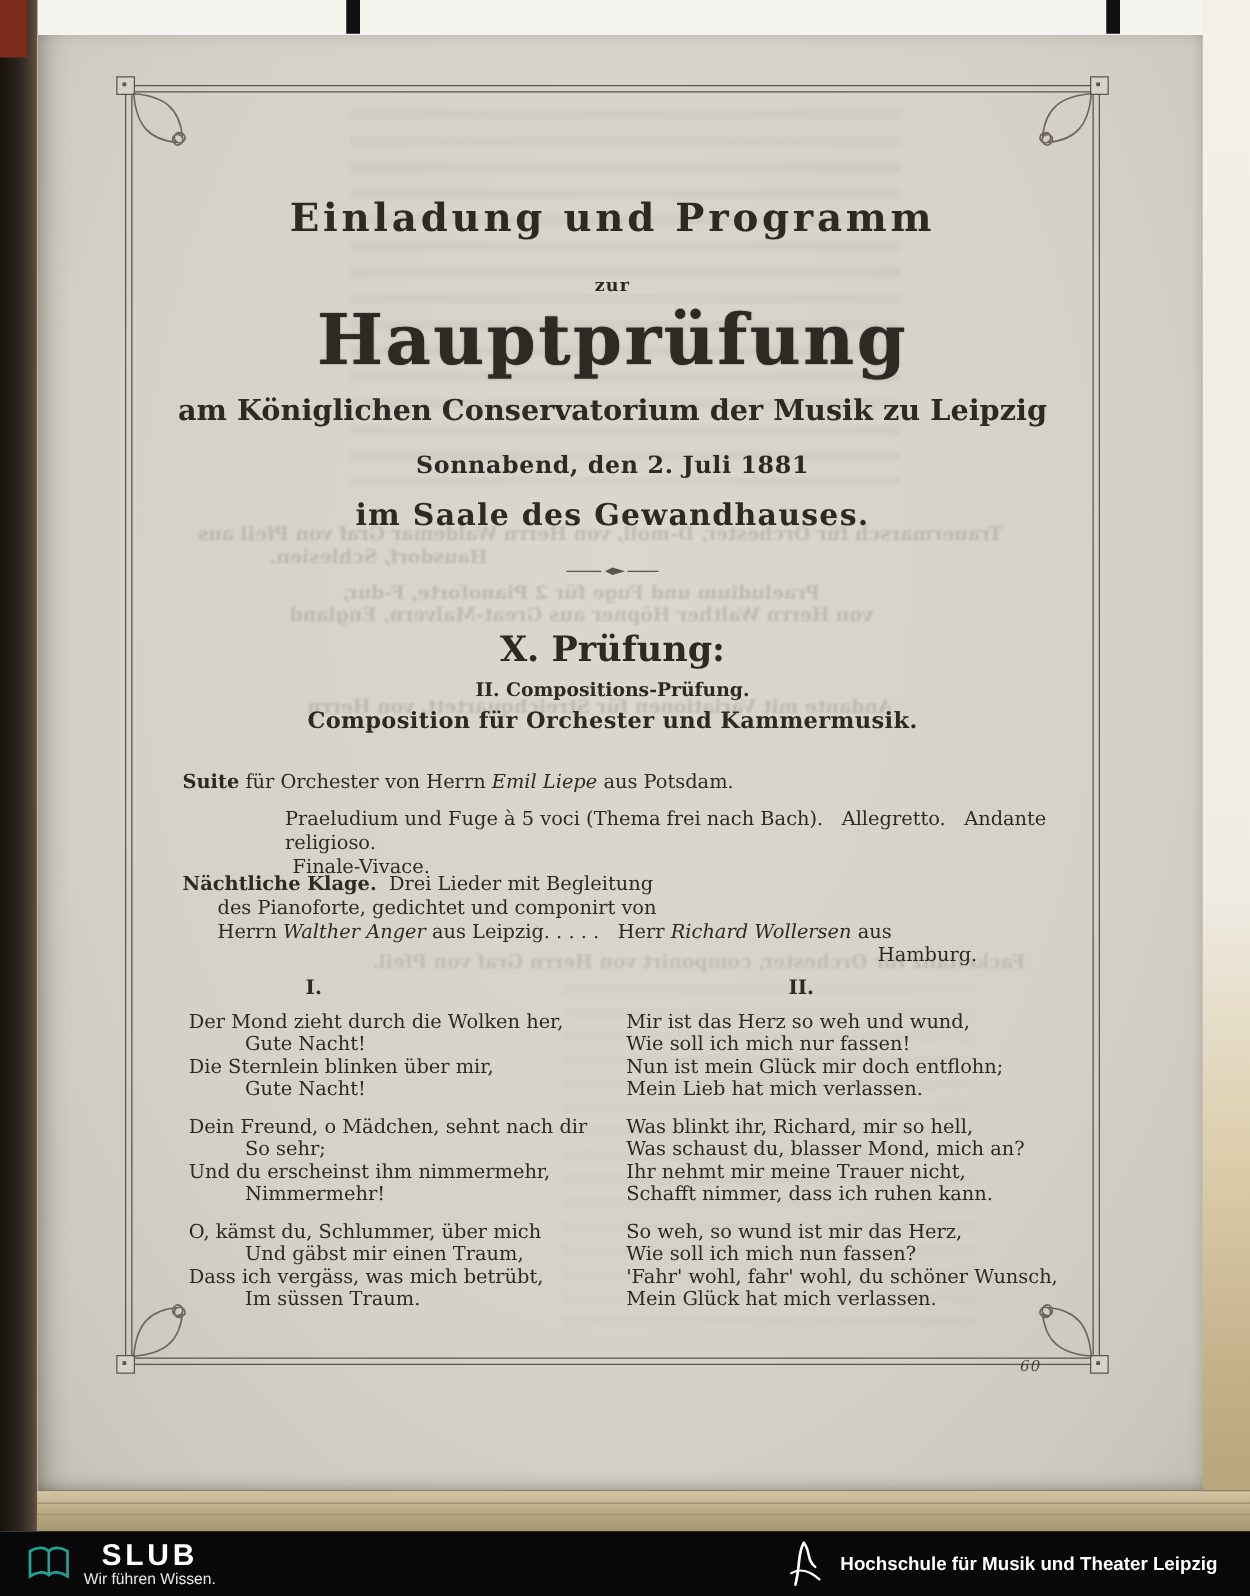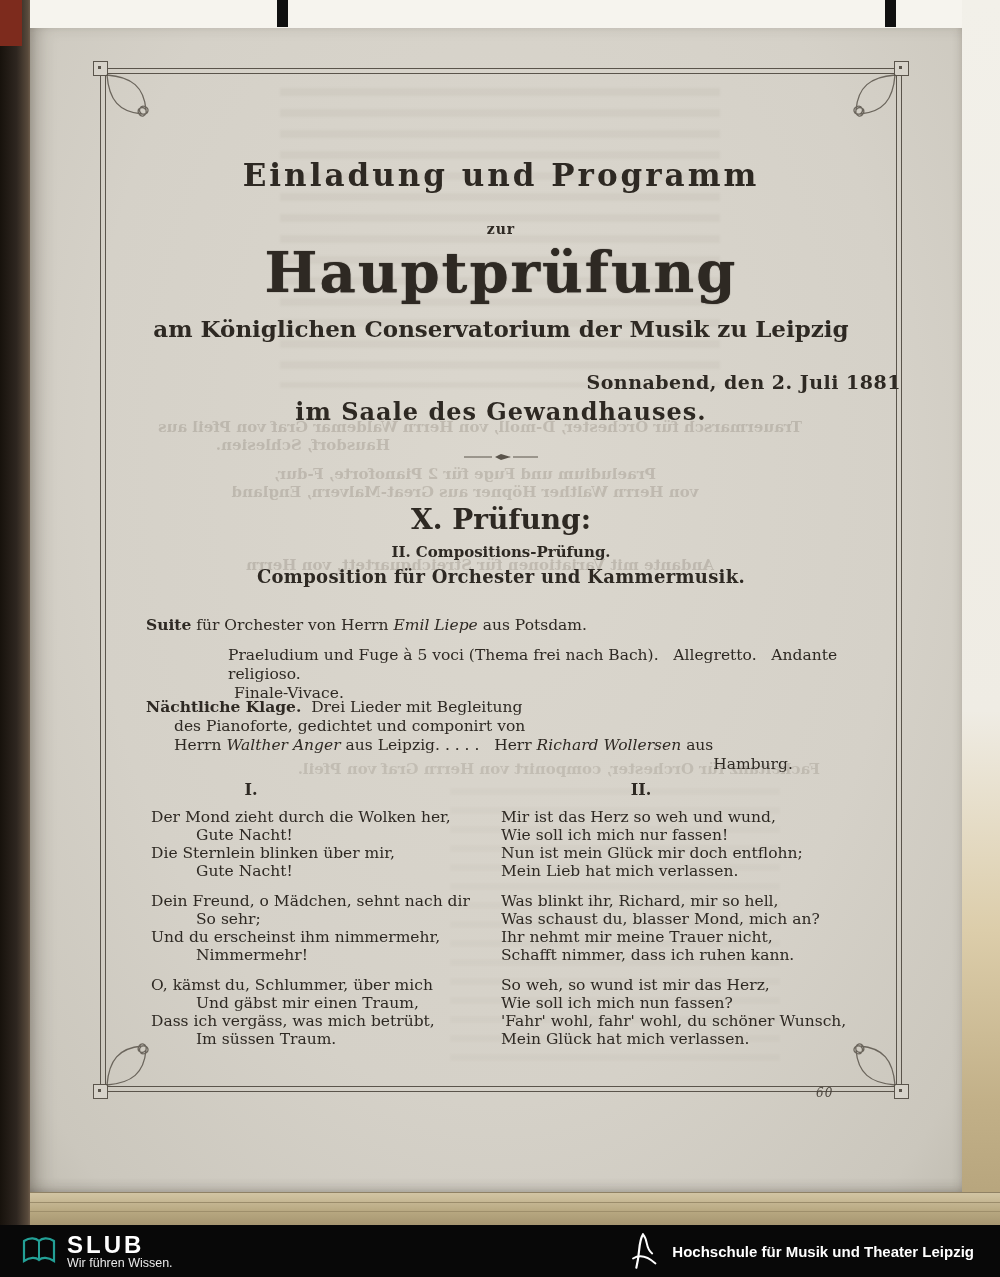--- a/index.html
+++ b/index.html
@@ -37,37 +37,37 @@
   .bt4{left:110px;top:455px;width:650px;text-align:center;}
   .bt5{left:110px;top:528px;width:680px;text-align:center;}
   .bt6{left:110px;top:732px;width:680px;text-align:left;opacity:.17;}
   .smudge{position:absolute;pointer-events:none;filter:blur(1.2px);}
   .smudge-header{left:250px;top:60px;width:440px;height:300px;opacity:.55;
      background:repeating-linear-gradient(180deg, rgba(110,98,80,.10) 0 8px, rgba(0,0,0,0) 8px 21px);}
   .smudge-poems{left:420px;top:760px;width:330px;height:280px;opacity:.4;
      background:repeating-linear-gradient(180deg, rgba(110,98,80,.08) 0 7px, rgba(0,0,0,0) 7px 19px);}
 
   
-  .frame{position:absolute;left:70px;top:40px;width:778px;height:1022px;border:1.2px solid #5a544b;padding-left:22px;}
+  .frame{position:absolute;left:70px;top:40px;width:778px;height:1022px;border:1.2px solid #5a544b;}
   .frame-inner{position:absolute;inset:4px;border:1px solid #5a544b;pointer-events:none;}
   .cbox{position:absolute;width:13px;height:13px;border:1.3px solid #5a544b;background:#d7d3ca;}
   .cbox::after{content:"";position:absolute;left:4px;top:4px;width:3px;height:3px;background:#5a544b;}
   .cbox-tl{left:-8px;top:-8px;} .cbox-tr{right:-8px;top:-8px;}
   .cbox-bl{left:-8px;bottom:-8px;} .cbox-br{right:-8px;bottom:-8px;}
   .fl{position:absolute;width:52px;height:52px;opacity:.85;}
   .fl-tl{left:3px;top:3px;} .fl-tr{right:3px;top:3px;transform:scaleX(-1);}
   .fl-bl{left:3px;bottom:3px;transform:scaleY(-1);} .fl-br{right:3px;bottom:3px;transform:scale(-1,-1);}
 
   
   .ctr{position:absolute;left:0;right:0;text-align:center;}
   .t-invitation{top:88px;font-size:31px;font-weight:bold;letter-spacing:3px;}
   .t-zur{top:152px;font-size:14px;font-weight:bold;letter-spacing:1px;}
   .t-main{top:170px;font-size:56px;font-weight:bold;letter-spacing:2px;text-shadow:0 0 1px currentColor;}
   .t-inst{top:246px;font-size:23px;font-weight:bold;}
-  .t-date{top:302px;font-size:19px;font-weight:bold;letter-spacing:.5px;text-align:right;}
+  .t-date{top:292px;font-size:19px;font-weight:bold;letter-spacing:.5px;}
   .t-venue{top:328px;font-size:24px;font-weight:bold;letter-spacing:1px;}
   .divider{top:378px;}
   .t-exam{top:434px;font-size:28px;font-weight:bold;}
   .t-examsub{top:474px;font-size:15px;font-weight:bold;}
   .t-examcat{top:497px;font-size:18px;font-weight:bold;letter-spacing:.3px;}
 
   
   .b{font-weight:bold;} .i{font-style:italic;}
   .pre{white-space:pre-wrap;}
   .suite-block{position:absolute;top:546px;left:45px;right:36px;font-size:15.5px;line-height:19px;}
@@ -90,21 +90,21 @@
   .poem-left .pl{padding-left:5px;}
   .poem-left .pl.indent{padding-left:50px;}
 
   .pageno{position:absolute;left:786px;top:1058px;font-size:12px;font-style:italic;color:#4a443c;letter-spacing:1px;}
 
   
   .footer-bar{position:absolute;left:0;top:1225px;width:1000px;height:52px;background:#080808;
       display:flex;align-items:center;justify-content:space-between;box-sizing:border-box;
       padding:0 26px 0 22px;font-family:"Liberation Sans","DejaVu Sans",sans-serif;color:#fff;}
   .brand-left{display:flex;align-items:center;gap:11px;cursor:pointer;}
-  .slub-text .wordmark{font-size:24px;font-weight:bold;letter-spacing:3px;line-height:23px;}
+  .slub-text .wordmark{font-size:24px;font-weight:bold;letter-spacing:3px;line-height:23px;text-align:center;}
   .slub-text .tagline{font-size:12.5px;color:#e9e9e9;line-height:14px;}
   .brand-right{display:flex;align-items:center;gap:14px;cursor:pointer;}
   .hmt-label{font-size:15px;font-weight:bold;}
 </style>
 </head>
 <body>
 
 <div class="screen">
 
   <div class="top-strip">

